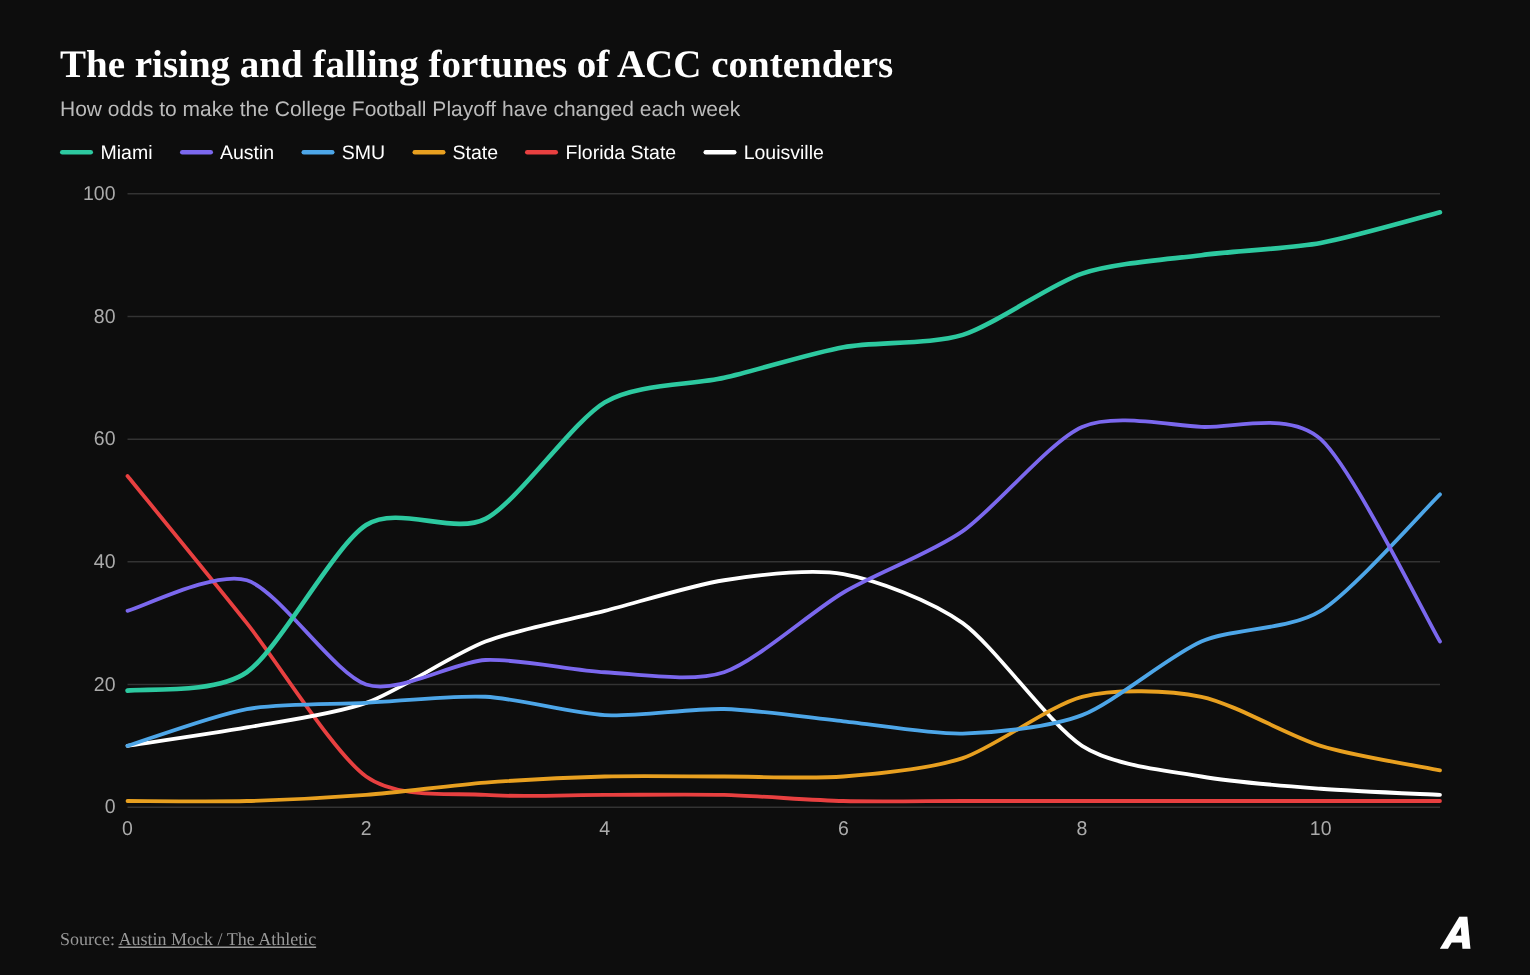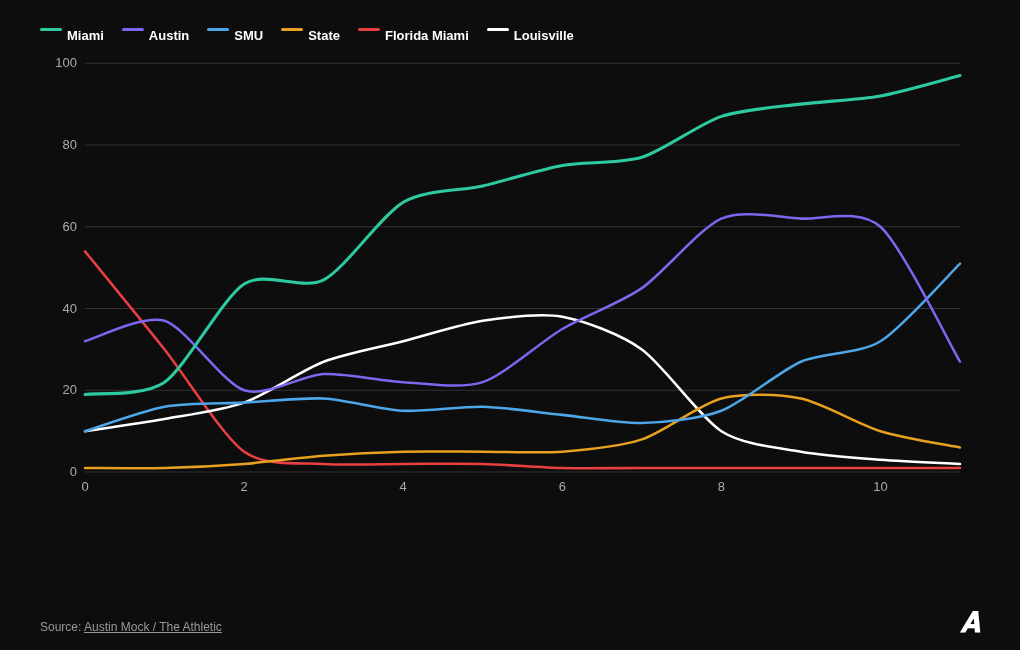--- a/index.html
+++ b/index.html
@@ -33,22 +33,22 @@
     .legend {
       display: flex;
       gap: 18px;
       margin-bottom: 10px;
       flex-wrap: wrap;
       font-family: Arial, sans-serif;
       font-size: 13px;
     }
     .legend-item {
       display: flex;
+      align-items: center;
       gap: 5px;
-      font-weight: bold;
     }
     .legend-line {
       width: 22px;
       height: 3px;
       border-radius: 2px;
     }
     .chart-area {
       position: relative;
       width: 100%;
       height: 460px;
@@ -56,61 +56,63 @@
     .chart-svg {
       width: 100%;
       height: 100%;
     }
     .footer {
       position: absolute;
       bottom: 16px;
       left: 40px;
       font-size: 12px;
       color: #999999;
-      font-family: Liberation Sans, sans-serif;
+      font-family: Liberation Serif, serif;
     }
     .footer a {
       color: #999999;
       text-decoration: underline;
     }
     .athletic-logo {
       position: absolute;
       bottom: 10px;
       right: 40px;
       font-size: 28px;
       font-weight: 900;
       color: #ffffff;
       font-family: 'Georgia', serif;
       font-style: italic;
     }
   </style>
 </head>
 <body>
 
 <div class="container">
+  <div class="title">The rising and falling fortunes of ACC contenders</div>
+  <div class="subtitle">How odds to make the College Football Playoff have changed each week</div>
   <div class="legend">
     <div class="legend-item">
       <div class="legend-line" style="background:#2dc9a0;"></div>
       <span>Miami</span>
     </div>
     <div class="legend-item">
       <div class="legend-line" style="background:#7b68ee;"></div>
       <span>Austin</span>
     </div>
     <div class="legend-item">
       <div class="legend-line" style="background:#4da6e8;"></div>
       <span>SMU</span>
     </div>
     <div class="legend-item">
       <div class="legend-line" style="background:#e8a020;"></div>
       <span>State</span>
     </div>
     <div class="legend-item">
       <div class="legend-line" style="background:#e84040;"></div>
-      <span>Florida Miami</span>
+      <span>Florida State</span>
     </div>
     <div class="legend-item">
       <div class="legend-line" style="background:#ffffff;"></div>
       <span>Louisville</span>
     </div>
   </div>
 
   <div class="chart-area">
     <svg class="chart-svg" viewBox="0 0 940 450" preserveAspectRatio="none" id="main-chart">
 

